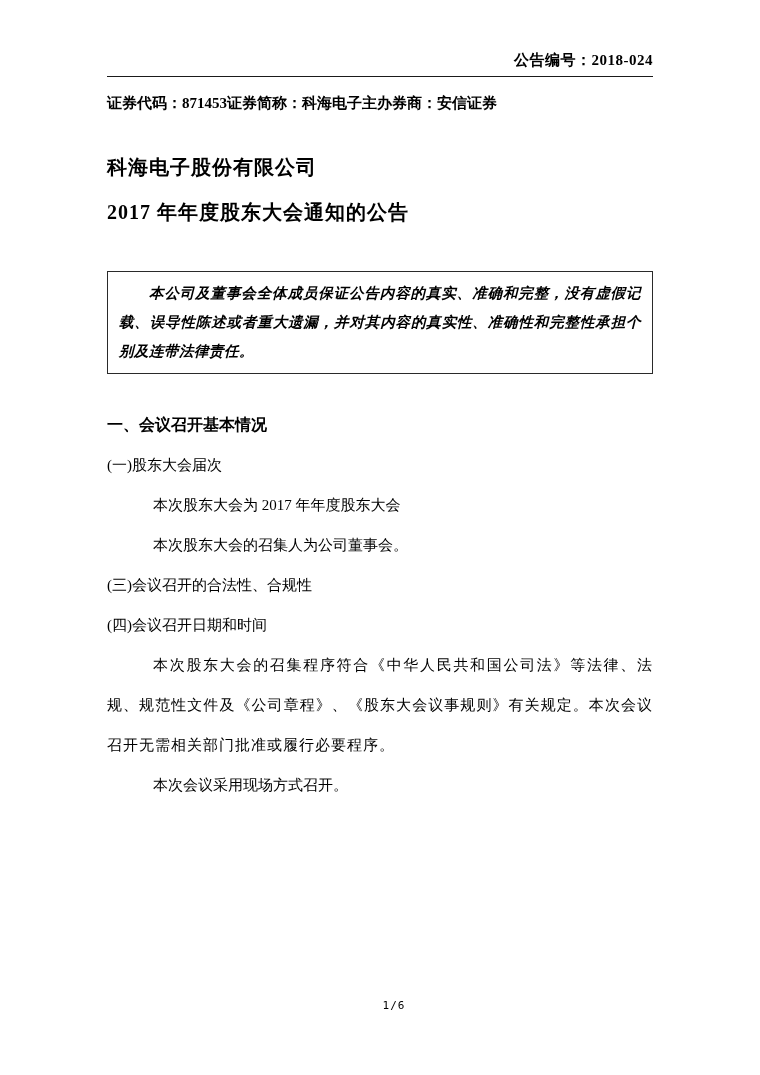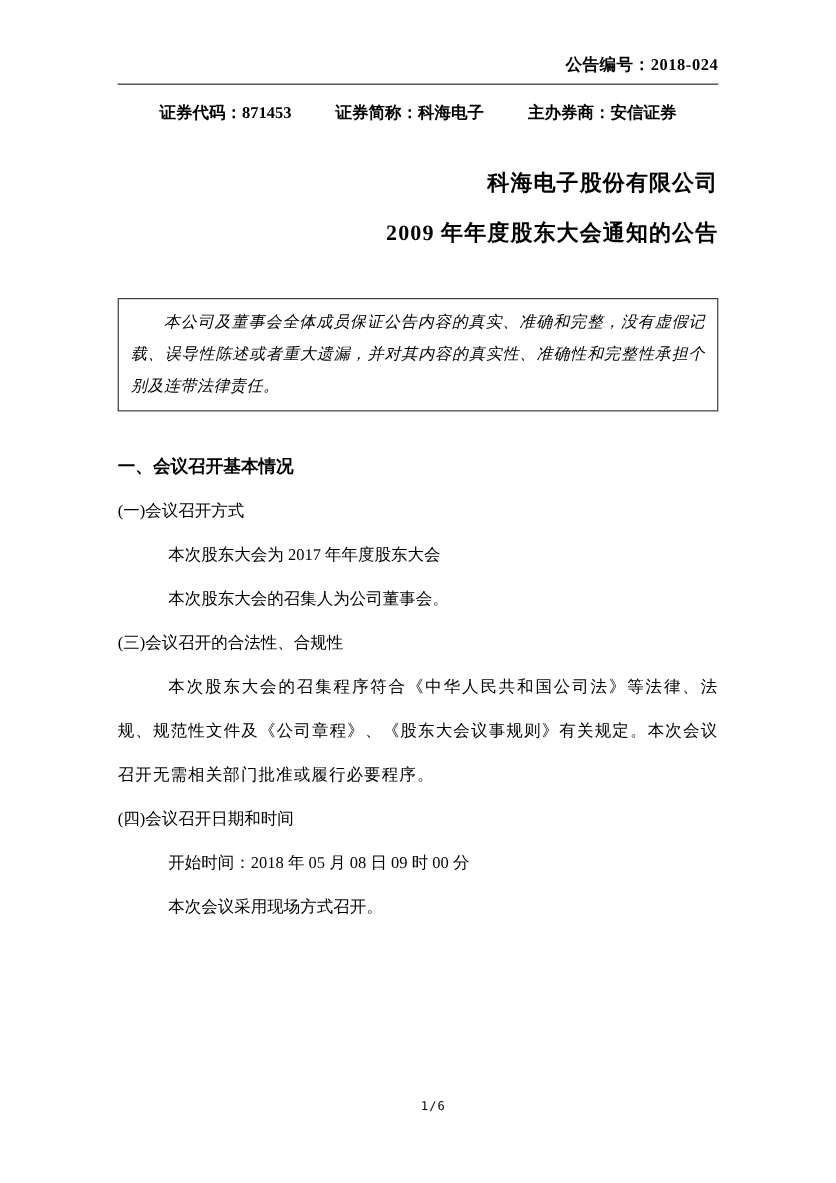--- a/index.html
+++ b/index.html
@@ -26,50 +26,50 @@
     line-height: 20px;
     letter-spacing: 0.5px;
   }
   .top-rule {
     border: none;
     border-top: 1.5px solid #1a1a1a;
     margin: 6px 0 0 0;
   }
   .securities-bar {
     display: flex;
-    justify-content: center;
+    justify-content: flex-start;
     align-items: baseline;
     font-weight: bold;
     font-size: 15px;
     margin-top: 17px;
     line-height: 18px;
-    gap: 40px;
   }
   .titles {
     margin-top: 33px;
-    text-align: right;
+    text-align: left;
     font-weight: bold;
     font-size: 20px;
     line-height: 45px;
     letter-spacing: 1px;
   }
   .notice-box {
     margin-top: 36px;
     border: 1.5px solid #2a2a2a;
     padding: 7px 11px;
     box-sizing: border-box;
   }
   .notice-box p {
     margin: 0;
     font-size: 14.5px;
     line-height: 29px;
     font-style: italic;
     text-indent: 30px;
     text-align: justify;
     letter-spacing: 0.5px;
+    font-weight: bold;
   }
   .doc-body {
     margin-top: 31px;
     font-size: 15px;
     font-family: Liberation Serif, serif;
   }
   .doc-body .line {
     line-height: 40px;
     margin: 0;
   }
@@ -110,34 +110,33 @@
   <hr class="top-rule">
 
   <div class="securities-bar">
     <span>证券代码：871453</span>
     <span>证券简称：科海电子</span>
     <span>主办券商：安信证券</span>
   </div>
 
   <div class="titles">
     <div>科海电子股份有限公司</div>
-    <div>2009 年年度股东大会通知的公告</div>
+    <div>2017 年年度股东大会通知的公告</div>
   </div>
 
   <div class="notice-box">
     <p>本公司及董事会全体成员保证公告内容的真实、准确和完整，没有虚假记载、误导性陈述或者重大遗漏，并对其内容的真实性、准确性和完整性承担个别及连带法律责任。</p>
   </div>
 
   <div class="doc-body">
     <p class="line heading">一、会议召开基本情况</p>
-    <p class="line sub">(一)会议召开方式</p>
+    <p class="line sub">(一)股东大会届次</p>
     <p class="line indent">本次股东大会为 2017 年年度股东大会</p>
     <p class="line indent">本次股东大会的召集人为公司董事会。</p>
     <p class="line sub">(三)会议召开的合法性、合规性</p>
+    <p class="line sub">(四)会议召开日期和时间</p>
     <p class="line para">本次股东大会的召集程序符合《中华人民共和国公司法》等法律、法规、规范性文件及《公司章程》、《股东大会议事规则》有关规定。本次会议召开无需相关部门批准或履行必要程序。</p>
-    <p class="line sub">(四)会议召开日期和时间</p>
-    <p class="line indent">开始时间：2018 年 05 月 08 日 09 时 00 分</p>
     <p class="line indent">本次会议采用现场方式召开。</p>
   </div>
 
   <div class="page-number">1/6</div>
 
 </div>
 
 </body></html>

